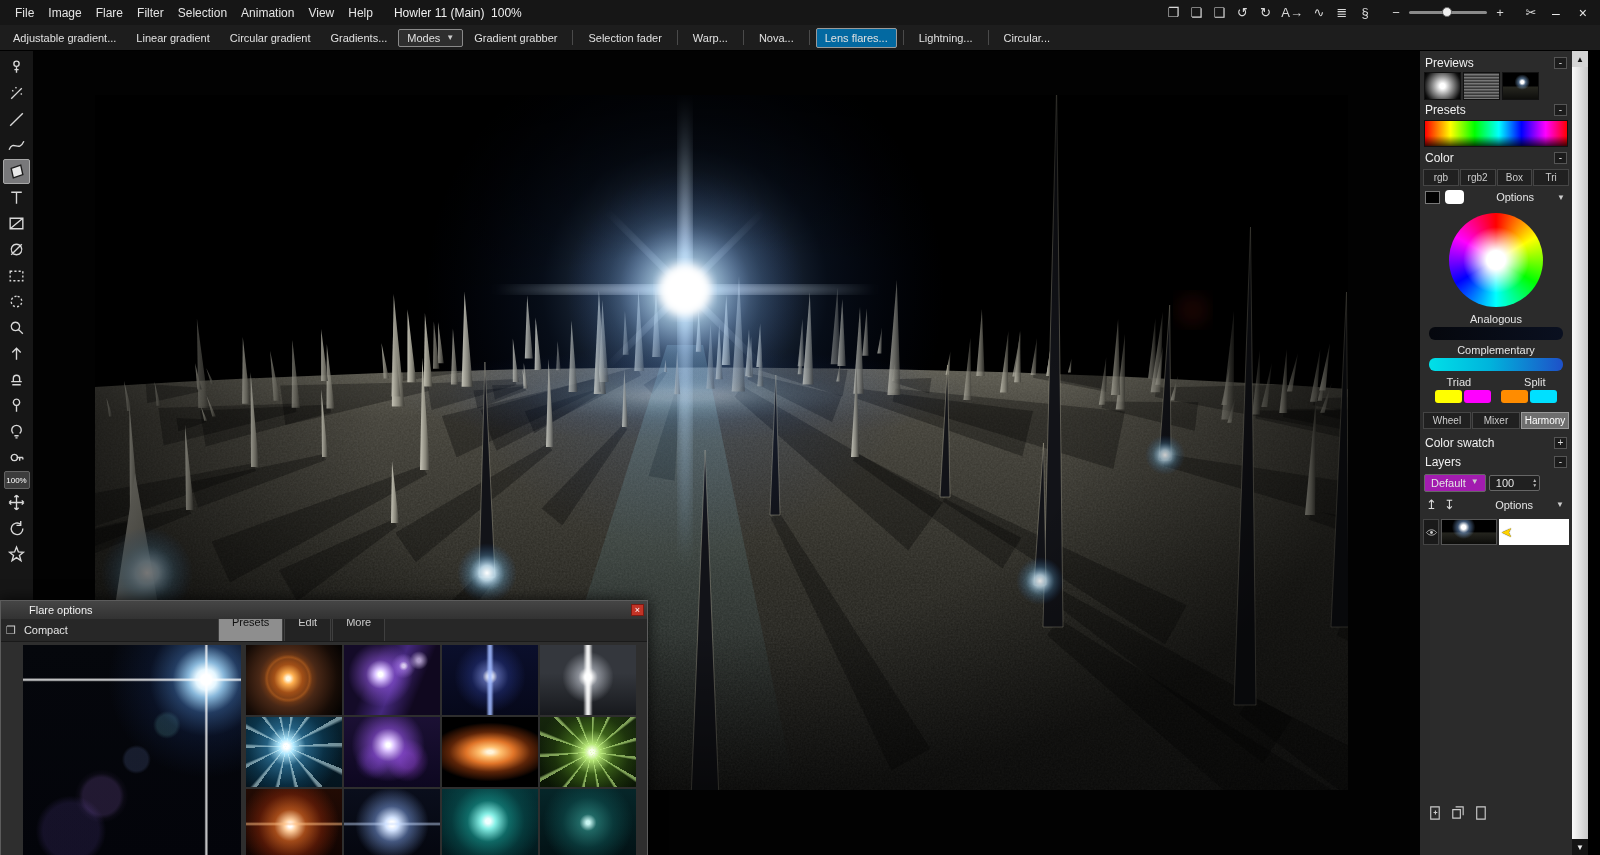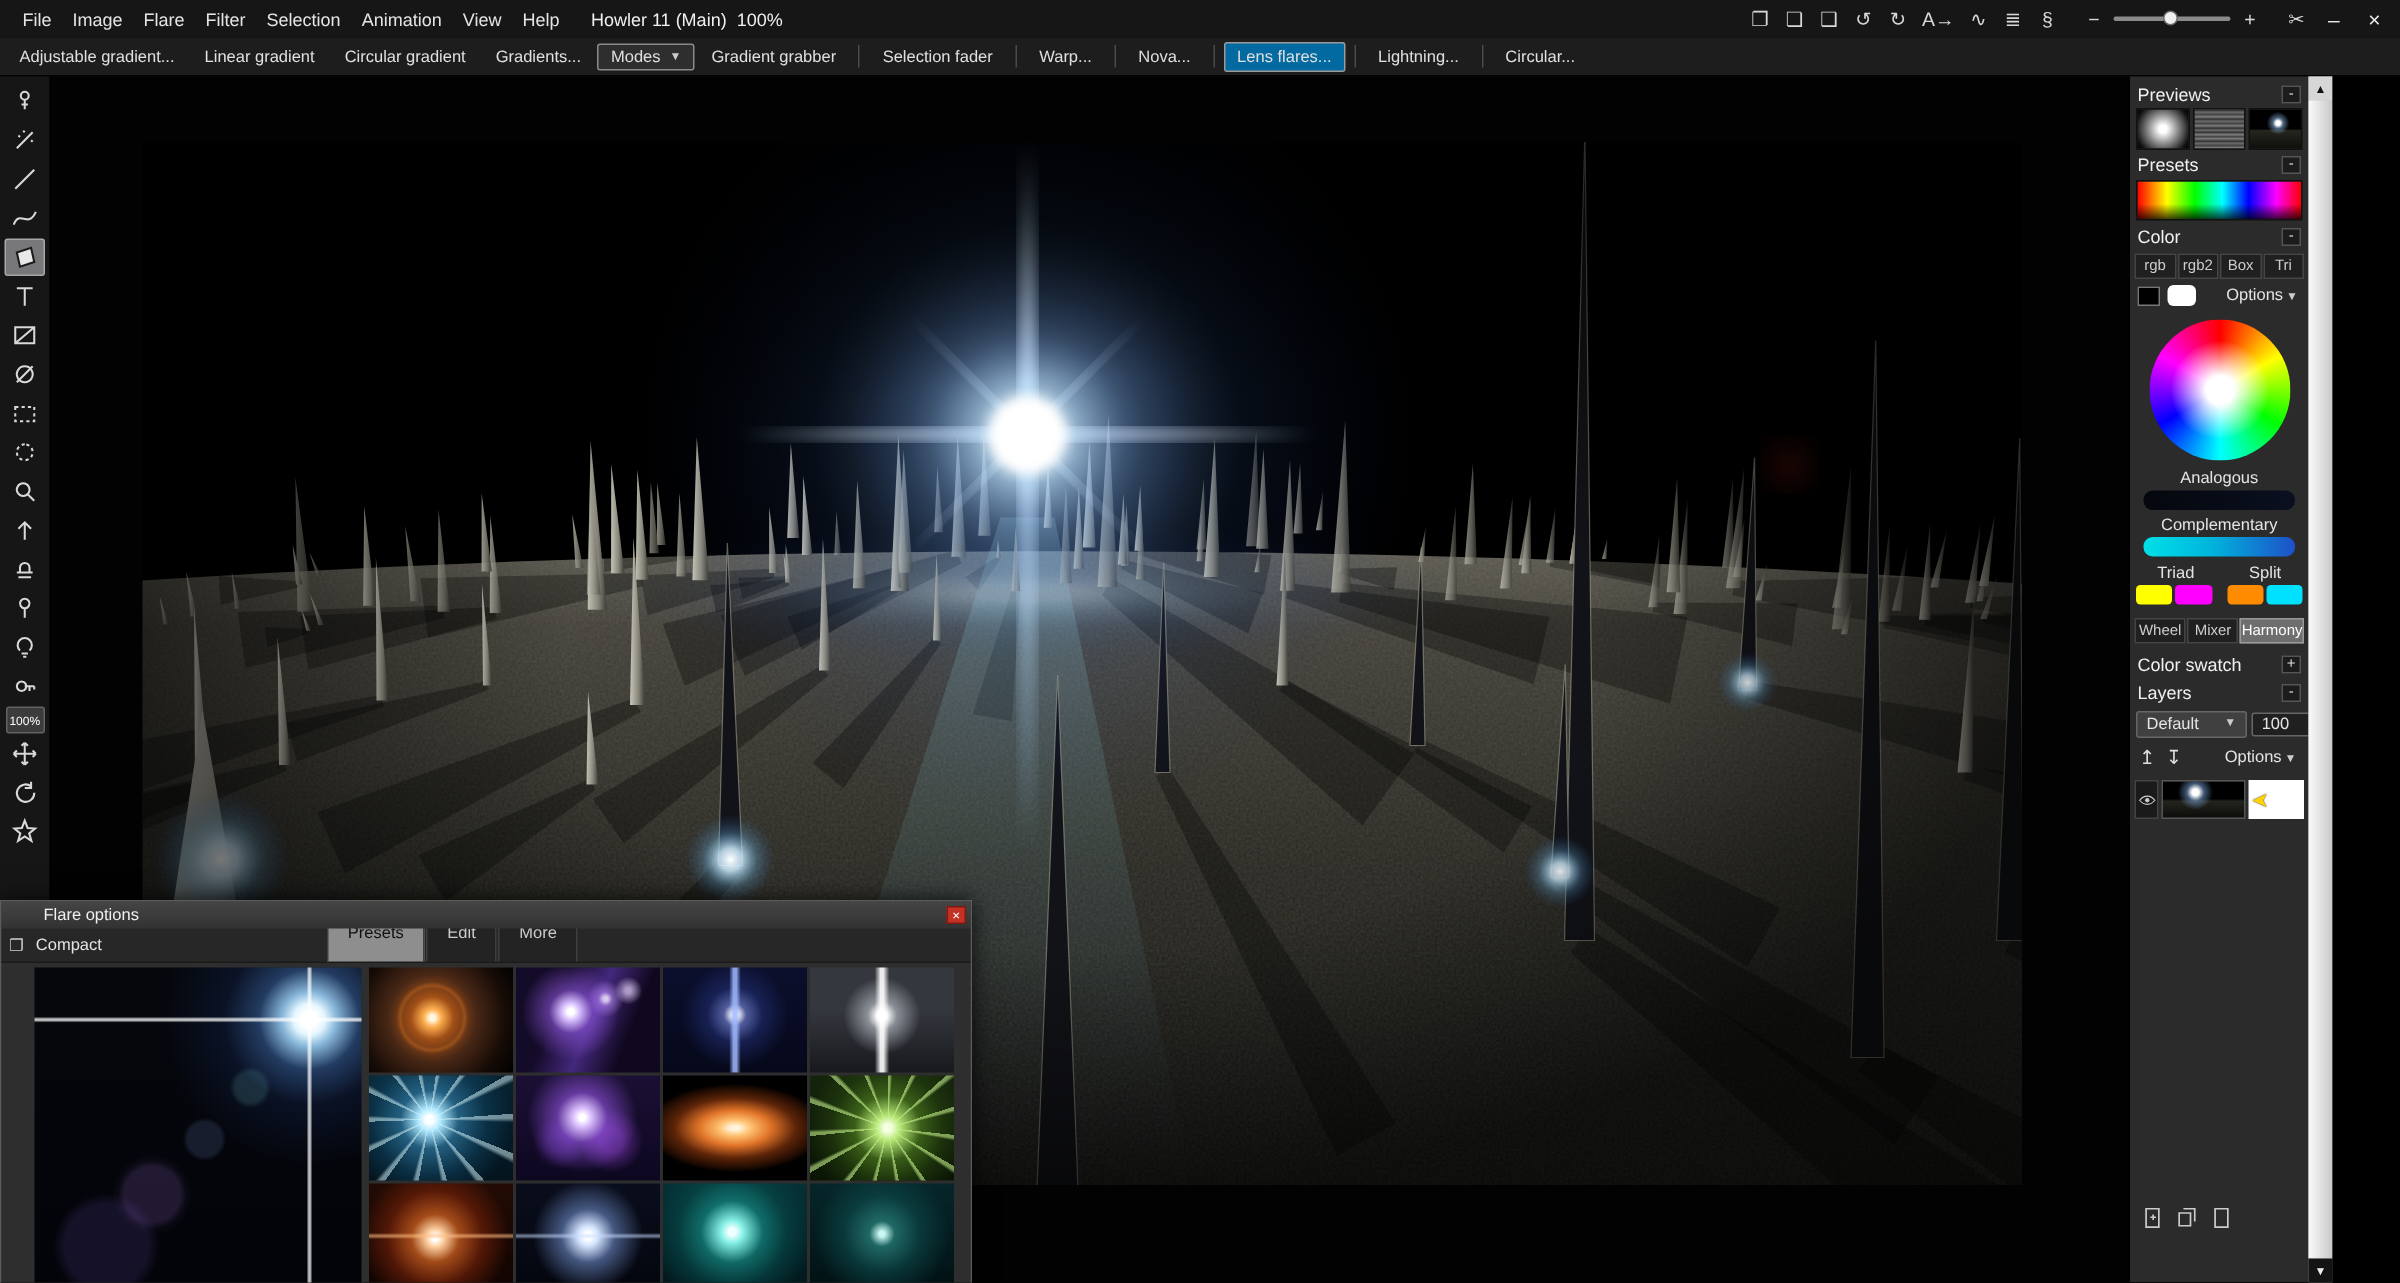--- a/index.html
+++ b/index.html
@@ -30,43 +30,43 @@
 .content{display:flex;height:804px}
 .lefttools{width:33px;background:#161616;padding-top:3px;flex:none}
 .tool{width:27px;height:25px;margin:1px auto;display:flex;align-items:center;justify-content:center;border-radius:2px}
 .tool svg{width:19px;height:19px}
 .tool.selected{background:#78787a;border:1px solid #a8a8a8}
 .tool.zoomlbl{font-size:8px;color:#fff;background:#3c3c3c;border:1px solid #636363;height:18px;width:26px}
 .workspace{width:1387px;background:#020202;position:relative;flex:none;overflow:hidden}
 #scene{position:absolute;left:62px;top:44px}
 
 
-.rightpanel{width:119px;background:#2b2b2b;flex:none;display:flex;flex-direction:column;padding:2px 0;font-size:11px;overflow:hidden}
+.rightpanel{width:152px;background:#2b2b2b;flex:none;display:flex;flex-direction:column;padding:2px 0;font-size:11px;overflow:hidden}
 .sec-h{display:flex;align-items:center;justify-content:space-between;padding:3px 5px 2px;font-size:12px;color:#f0f0f0}
 .hbtn{width:13px;height:12px;background:#1c1c1c;border:1px solid #555;color:#ddd;font-size:10px;line-height:10px;text-align:center}
 .prev-row{display:flex;gap:2px;padding:0 4px}
 .pthumb{width:37px;height:28px;border:1px solid #111}
 .compact-bar{height:27px;margin:1px 4px;border:1px solid #111}
 .ctabs{display:flex;gap:1px;padding:0 3px;margin-top:2px}
 .ctab,.mtab{flex:1;text-align:center;font-size:10px;padding:2px 0;background:#202020;border:1px solid #454545;color:#ccc}
 .mtab.active{background:#6e6e6e;color:#fff;border-color:#999}
 .curcolors{display:flex;align-items:center;gap:5px;padding:4px 5px}
 .sw-black{width:15px;height:13px;background:#000;border:1px solid #777}
 .sw-white{width:19px;height:14px;background:#fff;border-radius:4px}
-.opt-dd{margin-left:auto;display:flex;align-items:center;gap:2px;padding-right:2px}
+.opt-dd{margin-left:auto;display:flex;align-items:center;gap:23px;padding-right:2px}
 .wheel{width:94px;height:94px;border-radius:50%;margin:5px auto 2px}
 .lbl-c{text-align:center;padding:4px 0 2px;font-size:11px}
 .hbar{height:13px;margin:0 9px;border-radius:6px}
 .duo-lbl{display:flex;justify-content:space-around;padding:5px 0 2px;font-size:11px}
 .swrow{display:flex;justify-content:center;gap:2px;padding:0 4px}
 .hsw{width:27px;height:13px;border-radius:3px}
 .hsw.gapafter{margin-right:8px}
 .mtabs{display:flex;gap:1px;padding:0 3px;margin-top:9px}
 .layer-ctrl{display:flex;align-items:center;gap:3px;padding:3px 4px}
-.dd-box{display:flex;gap:17px;background:#404040;border:1px solid #666;border-radius:2px;padding:2px 6px;font-size:11px}
+.dd-box{display:flex;gap:5px;background:#a21caf;border:1px solid #666;border-radius:2px;padding:2px 6px;font-size:11px}
 .num-box{display:flex;align-items:center;background:#202020;border:1px solid #666;border-radius:2px;padding:1px 2px 1px 6px;font-size:11px;gap:18px}
 .spin{display:flex;flex-direction:column;font-size:5px;line-height:5px;color:#bbb}
 .layer-ctrl2{display:flex;align-items:center;gap:7px;padding:2px 6px}
 .arrbtn{font-size:13px;color:#ddd}
 .layer-item{display:flex;align-items:center;gap:2px;margin:4px 3px;height:28px}
 .eyebox{width:16px;height:26px;background:#1a1a1a;border:1px solid #444;display:flex;align-items:center;justify-content:center}
 .eyebox svg{width:13px;height:13px}
 .lthumb{width:56px;height:26px;border:1px solid #555;flex:none}
 .lname{flex:1;height:26px;background:#fff;display:flex;align-items:center}
 .cur-arrow{color:#ffd200;font-size:14px;transform:scaleX(-1);text-shadow:0 0 1px #000;margin-left:2px}

